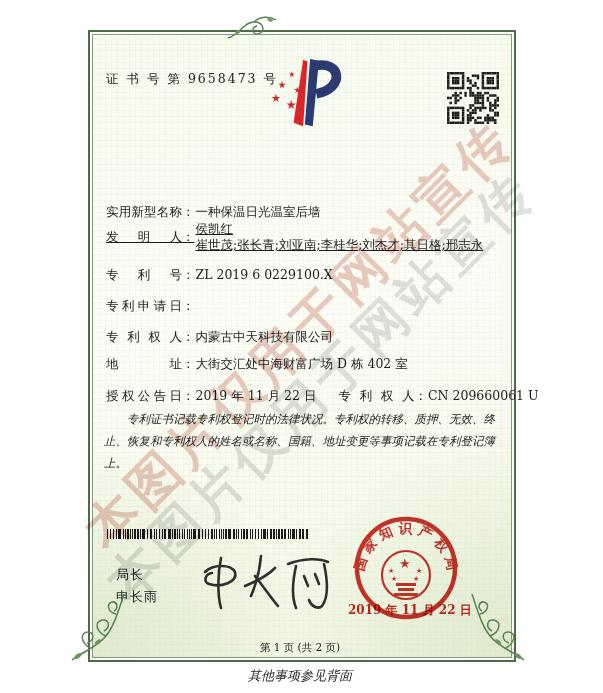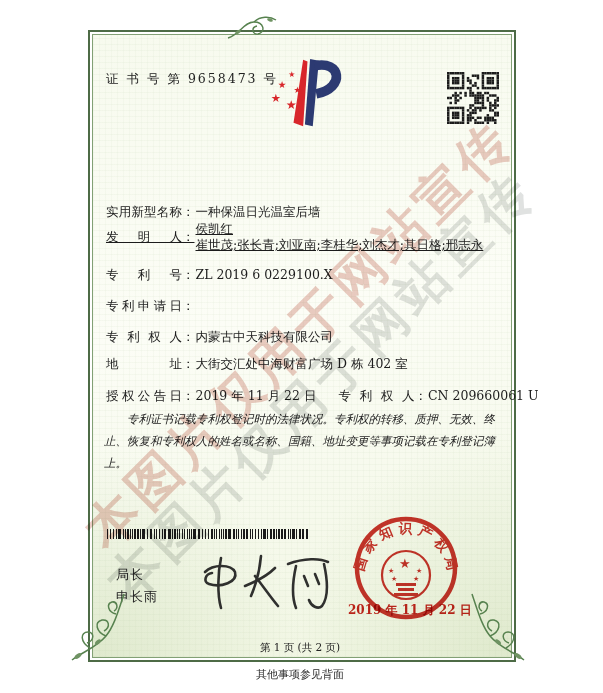--- a/index.html
+++ b/index.html
@@ -34,22 +34,22 @@
   .barcode span{display:block;height:100%;}
   
   .signer{position:absolute;left:116px;font-family:"DejaVu Sans","Liberation Sans",sans-serif;
           font-size:13px;color:#222;letter-spacing:1px;}
   .sig-svg{position:absolute;left:185px;top:546px;}
   
   .seal{position:absolute;left:350px;top:513px;mix-blend-mode:multiply;opacity:0.93;}
   .seal-date{position:absolute;left:348px;top:602px;width:118px;text-align:center;font-size:12px;
              font-weight:bold;color:#c8251c;white-space:nowrap;mix-blend-mode:multiply;}
   .page-no{position:absolute;left:88px;top:641px;width:424px;text-align:center;font-size:10.5px;color:#222;}
-  .back-note{position:absolute;left:88px;top:667px;width:424px;text-align:center;font-size:11px;
-             color:#2a2a2a;}
+  .back-note{position:absolute;left:88px;top:667px;width:424px;text-align:center;font-size:13px;
+             font-style:italic;color:#2a2a2a;}
   
   .logo{position:absolute;left:262px;top:56px;}
   .qr{position:absolute;left:447px;top:72px;}
   
   .wm{position:absolute;left:-80px;top:300px;width:760px;text-align:center;
       transform:rotate(-45deg);font-size:52px;letter-spacing:6px;font-weight:bold;
       pointer-events:none;mix-blend-mode:multiply;white-space:nowrap;}
   .wm1{color:rgba(206,128,112,0.40);}
   .wm2{top:352px;left:-58px;color:rgba(145,150,148,0.28);}
   .orn{position:absolute;}

